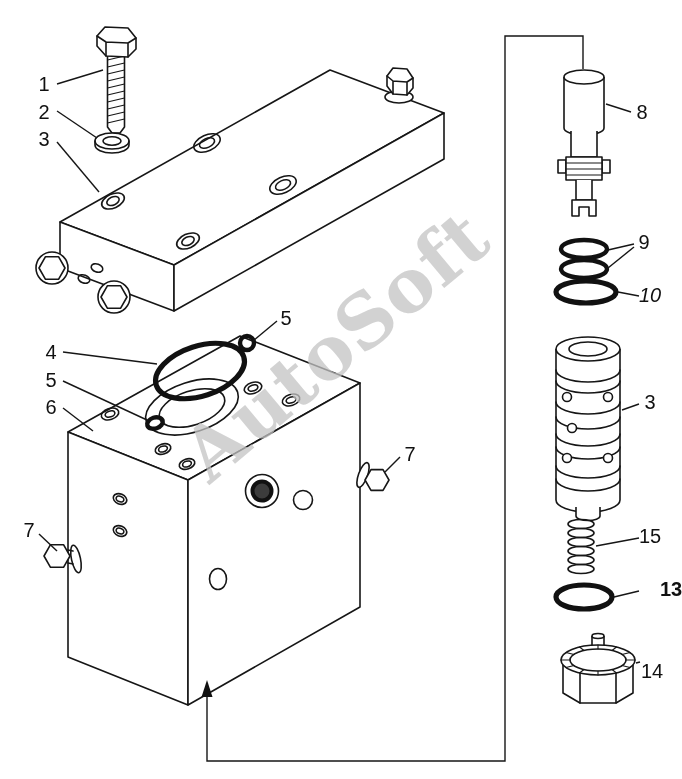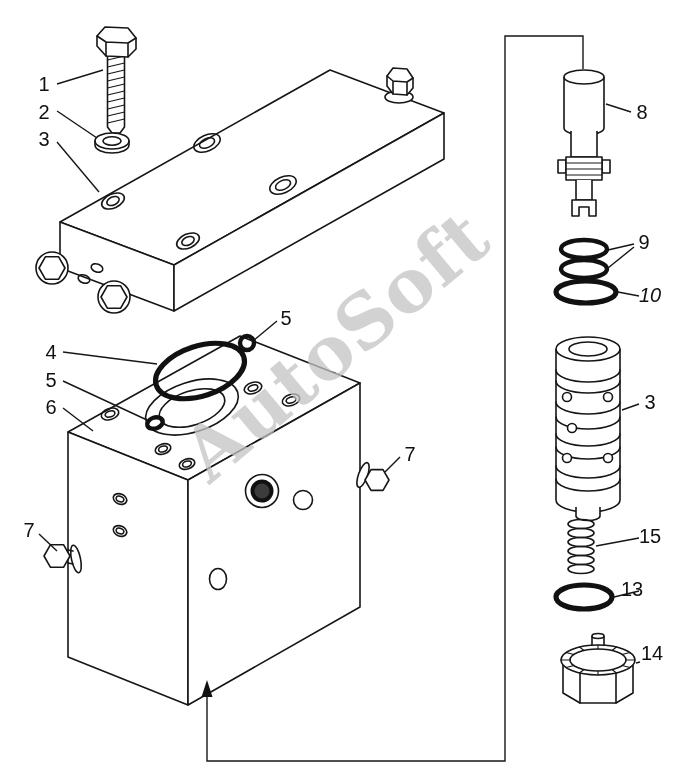--- a/index.html
+++ b/index.html
@@ -276,16 +276,16 @@
   <div class="callout" style="left:286px; top:318px;">5</div>
   <div class="callout" style="left:51px;  top:380px;">5</div>
   <div class="callout" style="left:51px;  top:407px;">6</div>
   <div class="callout" style="left:410px; top:454px;">7</div>
   <div class="callout" style="left:29px;  top:530px;">7</div>
   <div class="callout" style="left:642px; top:112px;">8</div>
   <div class="callout" style="left:644px; top:242px;">9</div>
   <div class="callout" style="left:650px; top:295px;font-style:italic;">10</div>
   <div class="callout" style="left:650px; top:402px;">3</div>
   <div class="callout" style="left:650px; top:536px;">15</div>
-  <div class="callout" style="left:632px; top:589px;">13</div>
-  <div class="callout" style="left:652px; top:653px;">14</div>
+  <div class="callout" style="left:671px; top:589px;font-weight:bold;">13</div>
+  <div class="callout" style="left:652px; top:671px;">14</div>
 
 </div>
 
 </body></html>

